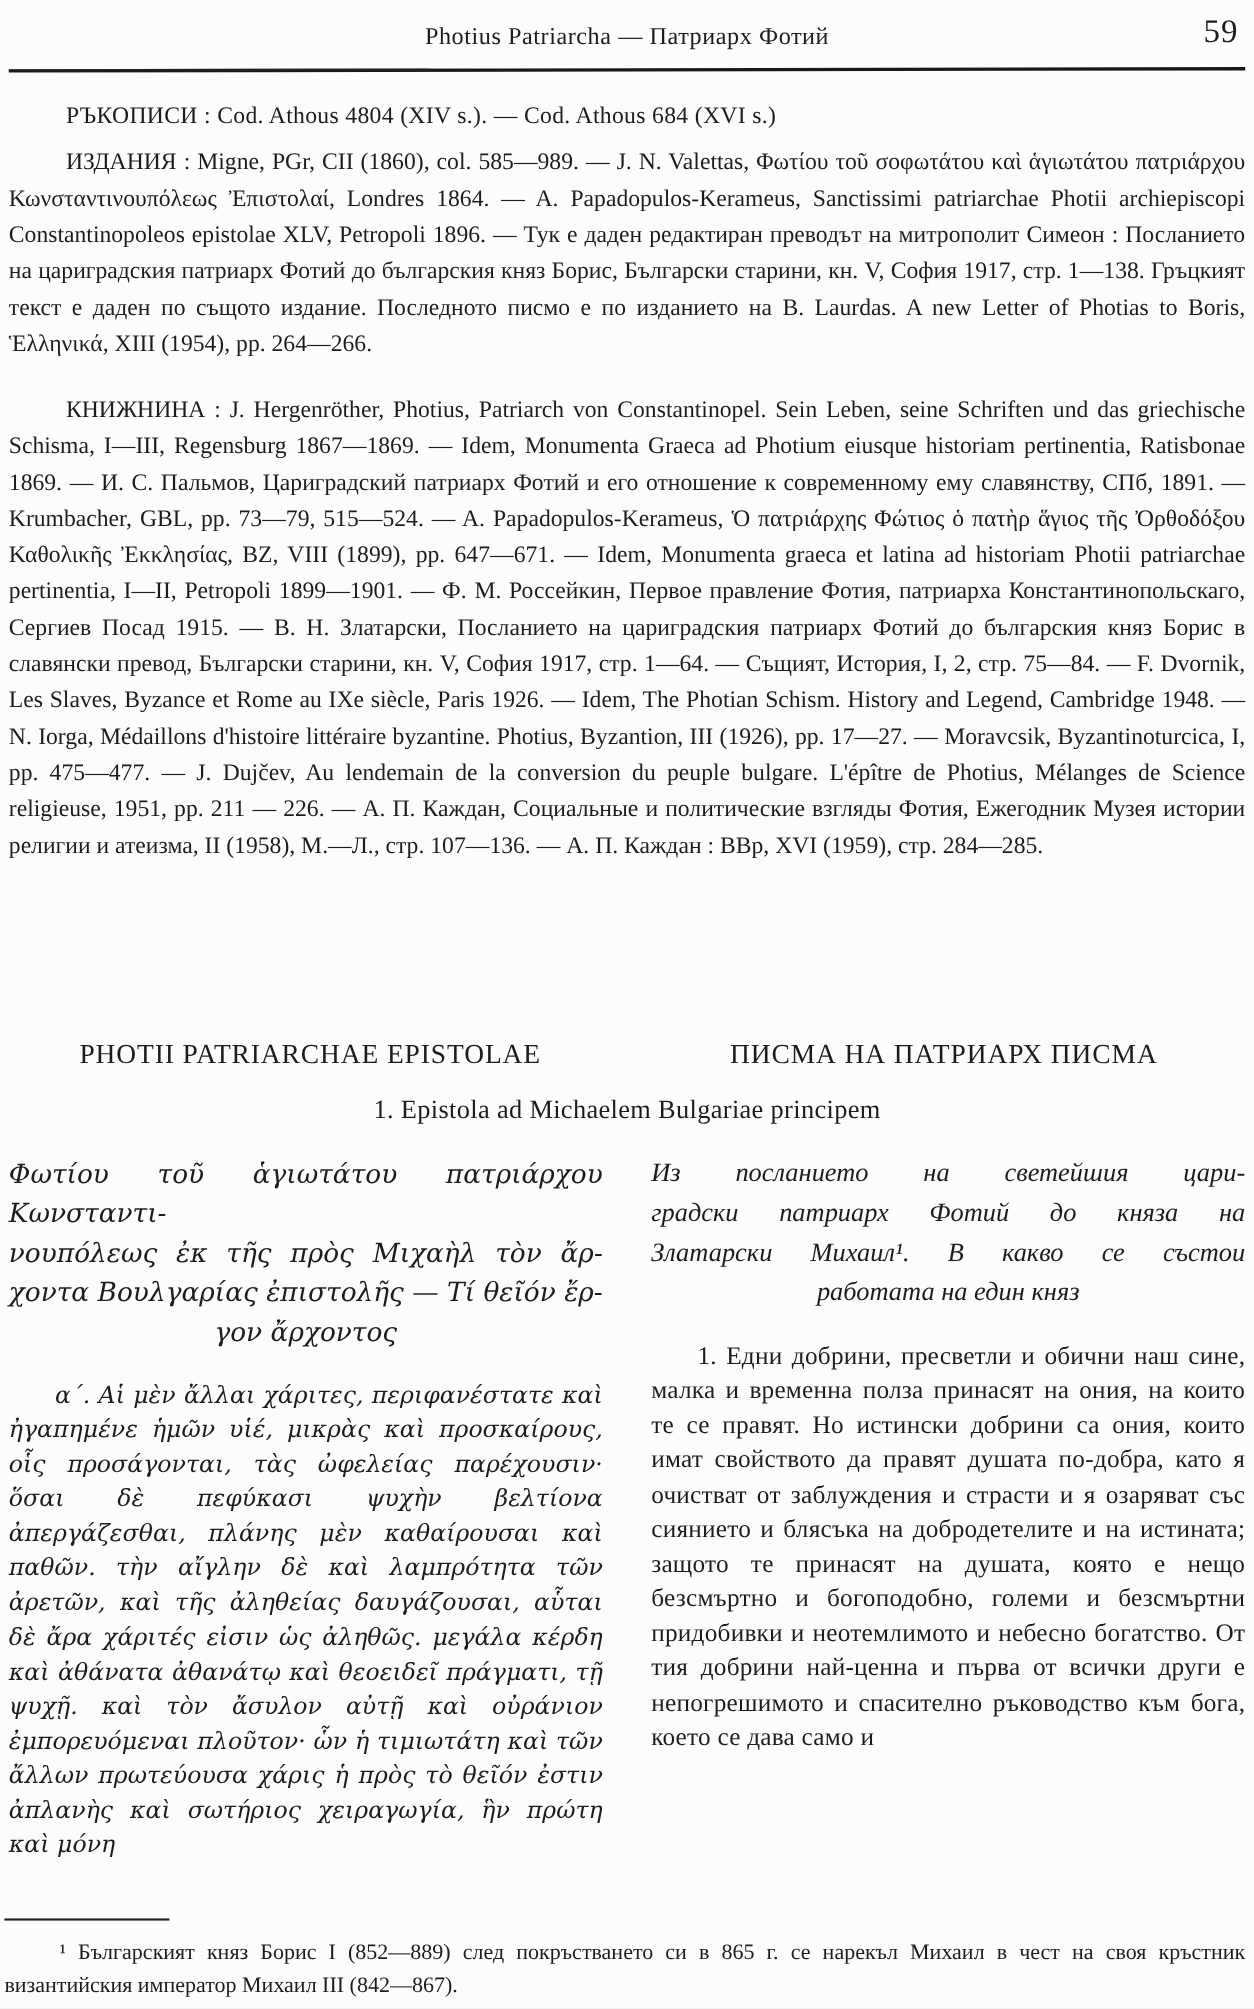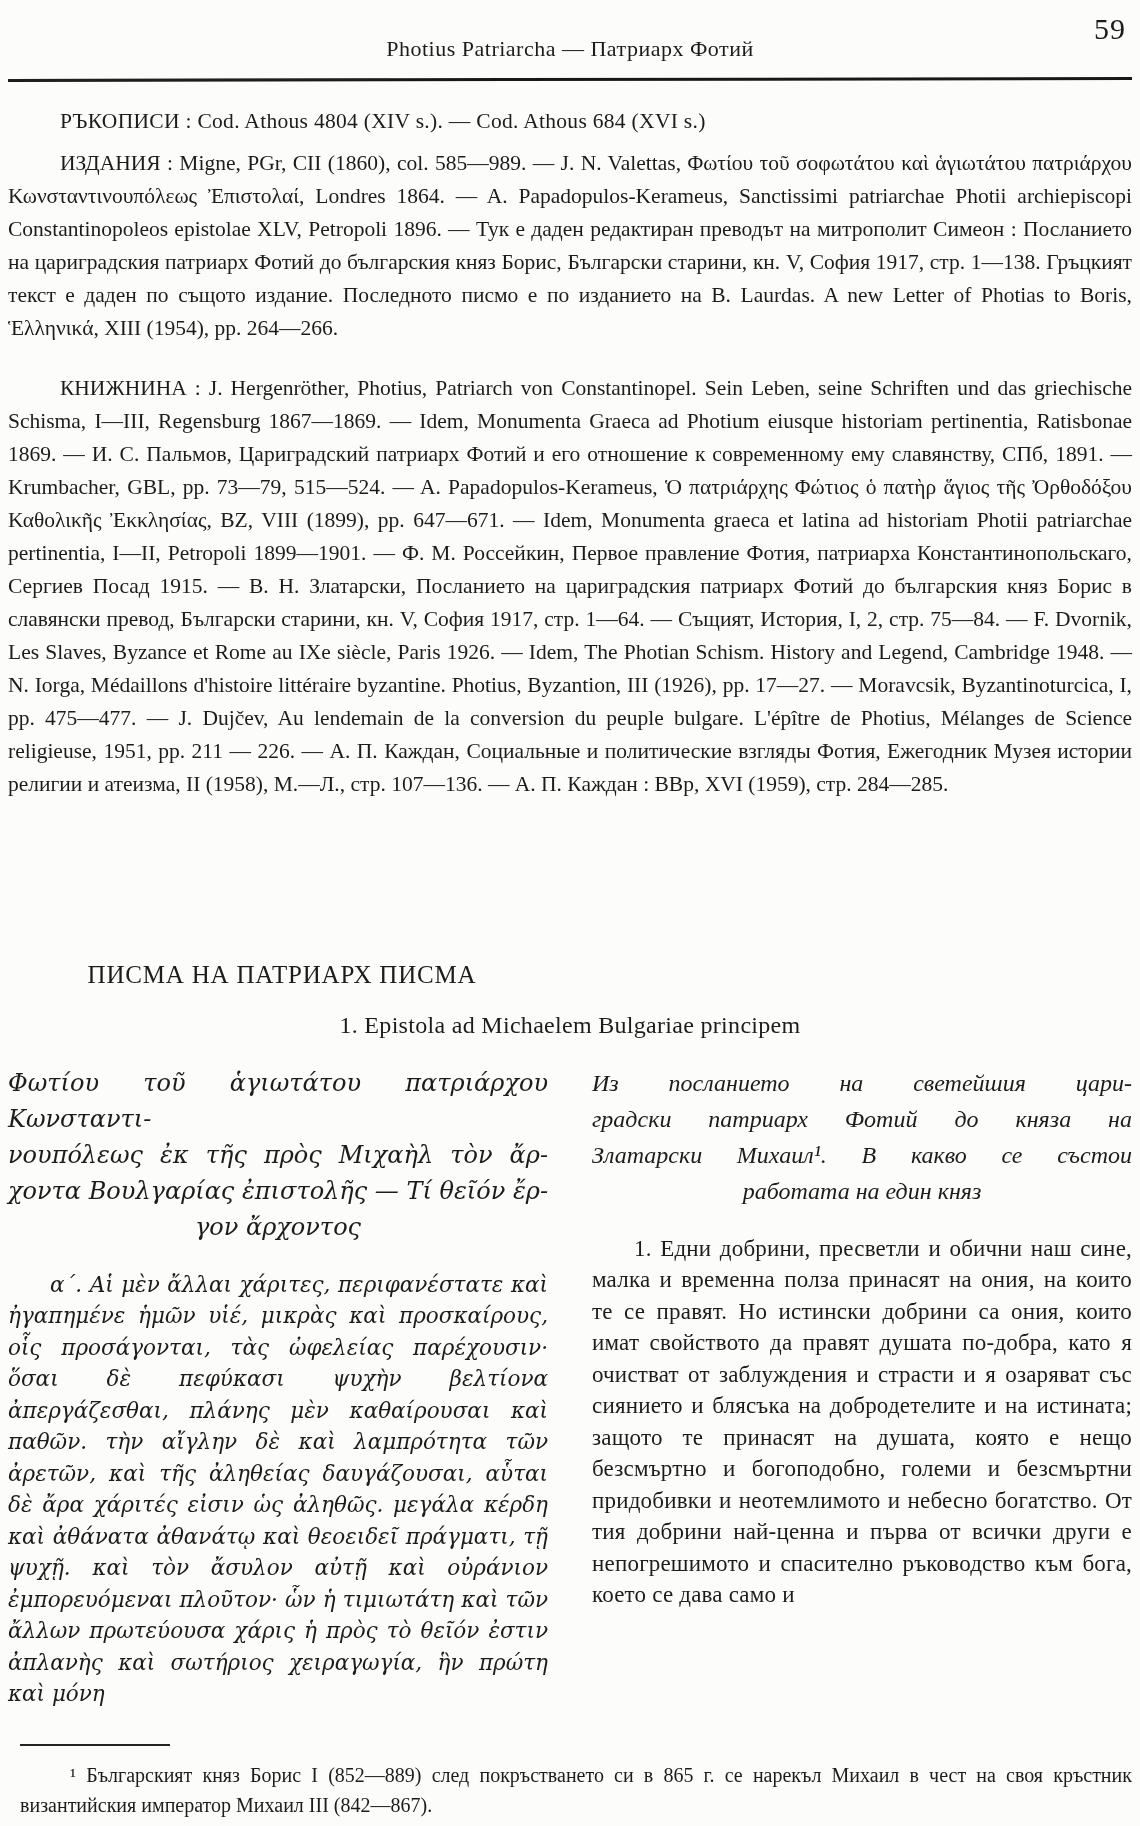--- a/index.html
+++ b/index.html
@@ -10,21 +10,21 @@
     background:#fcfcfa;
     color:#1c1c1c;
     font-family:"Liberation Serif","DejaVu Serif",serif;
     box-sizing:border-box;
     padding:0 8px;
     overflow:hidden;
   }
   
   .running-head{
     position:relative;
-    padding-top:36px;
+    padding-top:20px;
     height:36px;
   }
   .rh-title{
     position:absolute;left:50%;transform:translateX(-50%);
     font-size:22px;letter-spacing:0.5px;white-space:nowrap;
   }
   .rh-page{
     position:absolute;right:6px;top:12px;
     font-size:30px;letter-spacing:1px;
   }
@@ -69,21 +69,21 @@
     margin-top:24px;text-align:justify;text-indent:42px;
   }
   .greek-body{
     font-style:italic;font-size:21.5px;line-height:31.5px;
   }
   .bulg-body{
     font-size:23px;line-height:31.5px;letter-spacing:0.2px;
   }
   
   .footnote-area{
-    position:absolute;left:20px;right:8px;bottom:6px;
+    position:absolute;left:4px;right:8px;bottom:6px;
   }
   .fn-rule{
     width:150px;height:2.5px;background:#242424;margin-bottom:14px;
   }
   .footnote{
     font-size:20px;line-height:30px;text-align:justify;text-indent:50px;margin:0;
   }
 </style>
 </head>
 <body>
@@ -96,20 +96,21 @@
   </div>
   <div class="header-rule"></div>
 
   <div class="manuscripts">РЪКОПИСИ : Cod. Athous 4804 (XIV s.). — Cod. Athous 684 (XVI s.)</div>
 
   <p class="para editions">ИЗДАНИЯ : Migne, PGr, CII (1860), col. 585—989. — J. N. Valettas, Φωτίου τοῦ σοφωτάτου καὶ ἁγιωτάτου πατριάρχου Κωνσταντινουπόλεως Ἐπιστολαί, Londres 1864. — A. Papadopulos-Kerameus, Sanctissimi patriarchae Photii archiepiscopi Constantinopoleos epistolae XLV, Petropoli 1896. — Тук е даден редактиран преводът на митрополит Симеон : Посланието на цариградския патриарх Фотий до българския княз Борис, Български старини, кн. V, София 1917, стр. 1—138. Гръцкият текст е даден по същото издание. Последното писмо е по изданието на B. Laurdas. A new Letter of Photias to Boris, Ἑλληνικά, XIII (1954), pp. 264—266.</p>
 
   <p class="para bibliography">КНИЖНИНА : J. Hergenröther, Photius, Patriarch von Constantinopel. Sein Leben, seine Schriften und das griechische Schisma, I—III, Regensburg 1867—1869. — Idem, Monumenta Graeca ad Photium eiusque historiam pertinentia, Ratisbonae 1869. — И. С. Пальмов, Цариградский патриарх Фотий и его отношение к современному ему славянству, СПб, 1891. — Krumbacher, GBL, pp. 73—79, 515—524. — A. Papadopulos-Kerameus, Ὁ πατριάρχης Φώτιος ὁ πατὴρ ἅγιος τῆς Ὀρθοδόξου Καθολικῆς Ἐκκλησίας, BZ, VIII (1899), pp. 647—671. — Idem, Monumenta graeca et latina ad historiam Photii patriarchae pertinentia, I—II, Petropoli 1899—1901. — Ф. М. Россейкин, Первое правление Фотия, патриарха Константинопольскаго, Сергиев Посад 1915. — В. Н. Златарски, Посланието на цариградския патриарх Фотий до българския княз Борис в славянски превод, Български старини, кн. V, София 1917, стр. 1—64. — Същият, История, I, 2, стр. 75—84. — F. Dvornik, Les Slaves, Byzance et Rome au IXe siècle, Paris 1926. — Idem, The Photian Schism. History and Legend, Cambridge 1948. — N. Iorga, Médaillons d'histoire littéraire byzantine. Photius, Byzantion, III (1926), pp. 17—27. — Moravcsik, Byzantinoturcica, I, pp. 475—477. — J. Dujčev, Au lendemain de la conversion du peuple bulgare. L'épître de Photius, Mélanges de Science religieuse, 1951, pp. 211 — 226. — А. П. Каждан, Социальные и политические взгляды Фотия, Ежегодник Музея истории религии и атеизма, II (1958), М.—Л., стр. 107—136. — А. П. Каждан : ВВр, XVI (1959), стр. 284—285.</p>
 
   <div class="section-heads">
+    <div>PHOTII PATRIARCHAE EPISTOLAE</div>
     <div>ПИСМА НА ПАТРИАРХ ПИСМА</div>
   </div>
 
   <div class="subtitle">1. Epistola ad Michaelem Bulgariae principem</div>
 
   <div class="columns">
 
     <div class="col greek">
       <div class="col-heading">
         <span class="hl jl">Φωτίου τοῦ ἁγιωτάτου πατριάρχου Κωνσταντι-</span>

